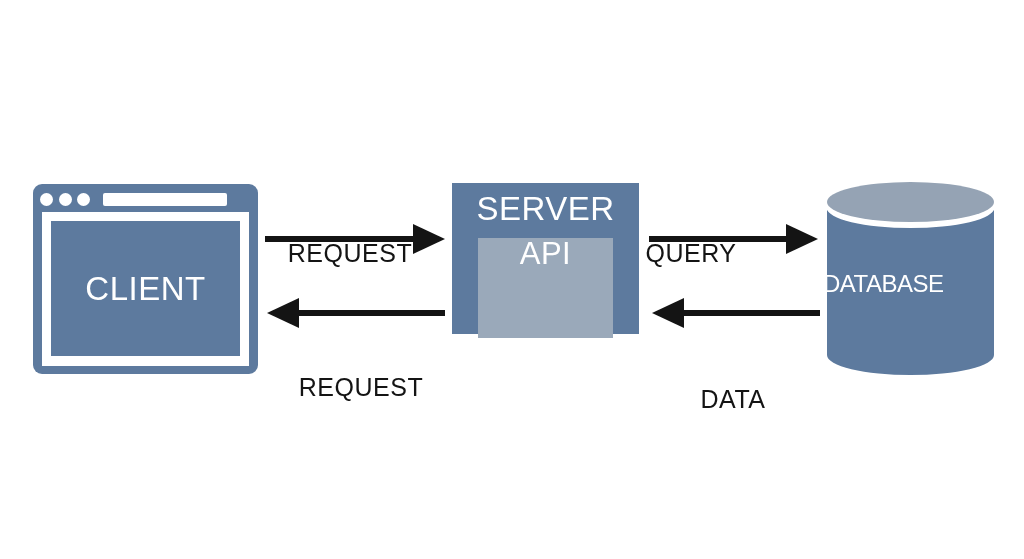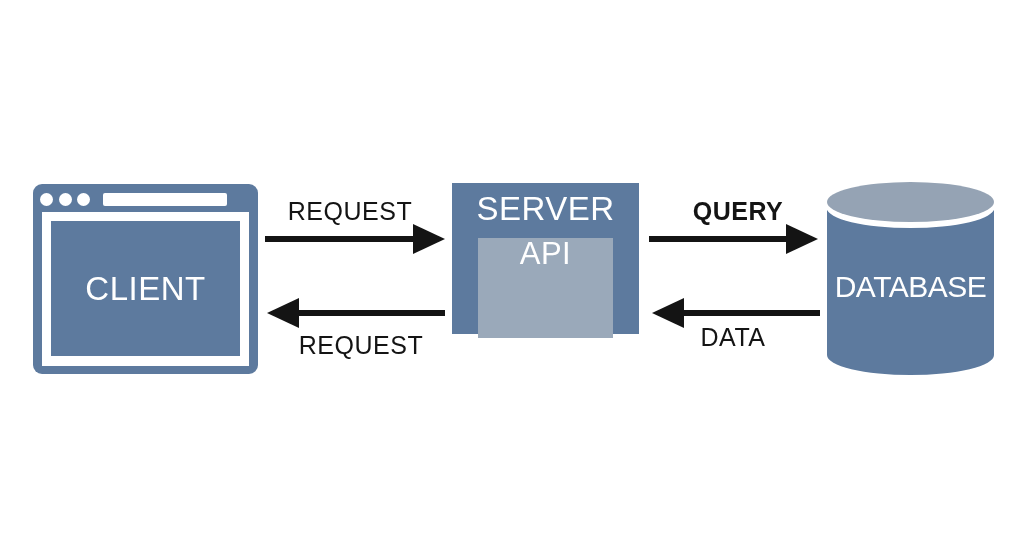--- a/index.html
+++ b/index.html
@@ -91,22 +91,22 @@
   
   .db-wrap {
     position: absolute;
     left: 823px; top: 180px;
     width: 175px; height: 200px;
   }
   .db-label {
     position: absolute;
     left: 823px; top: 272px;
     width: 175px;
-    text-align: center;
-    font-size: 30px;
+    text-align: left;
+    font-size: 24px;
     letter-spacing: -0.5px;
   }
 
   
   .arrow {
     position: absolute;
     height: 30px;
   }
   .arrow .stem {
     position: absolute;
@@ -141,25 +141,26 @@
 
   .flow-label {
     position: absolute;
     width: 180px;
     text-align: center;
     color: #141414;
     font-size: 25px;
     line-height: 1;
     letter-spacing: 0.5px;
     white-space: nowrap;
+    margin-top: 42px;
   }
   #label-request  { left: 260px; top: 199px; }
   #label-response { left: 271px; top: 333px; }
-  #label-query    { left: 648px; top: 199px; font-weight: bold; }
-  #label-data     { left: 643px; top: 325px; text-align: center; }
+  #label-query    { left: 601px; top: 199px; }
+  #label-data     { left: 643px; top: 345px; text-align: center; }
 </style>
 </head>
 <body>
 
 <div class="stage">
 
   <div class="client-outer">
     <span class="client-dot dot-1"></span>
     <span class="client-dot dot-2"></span>
     <span class="client-dot dot-3"></span>

